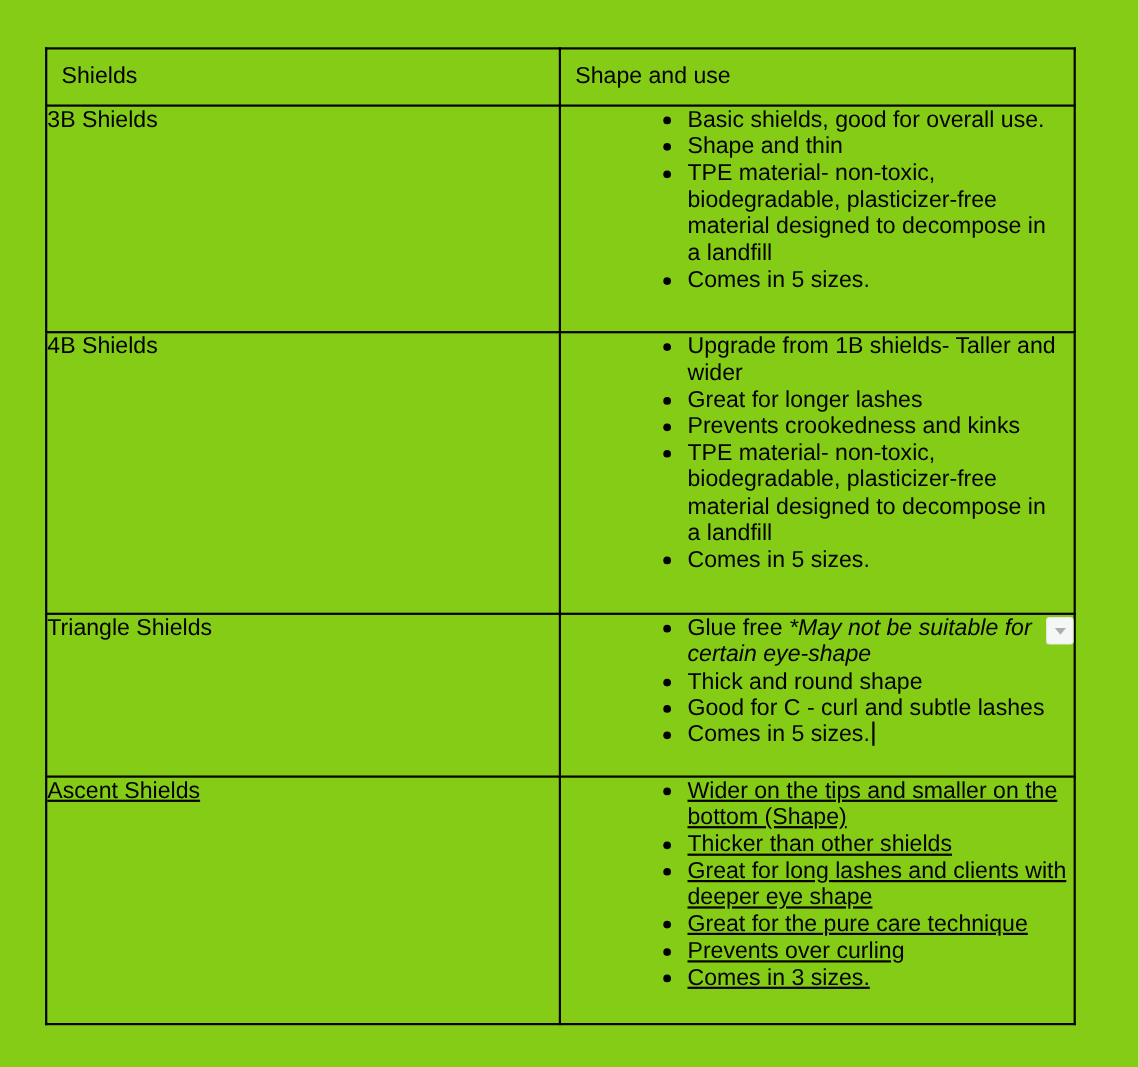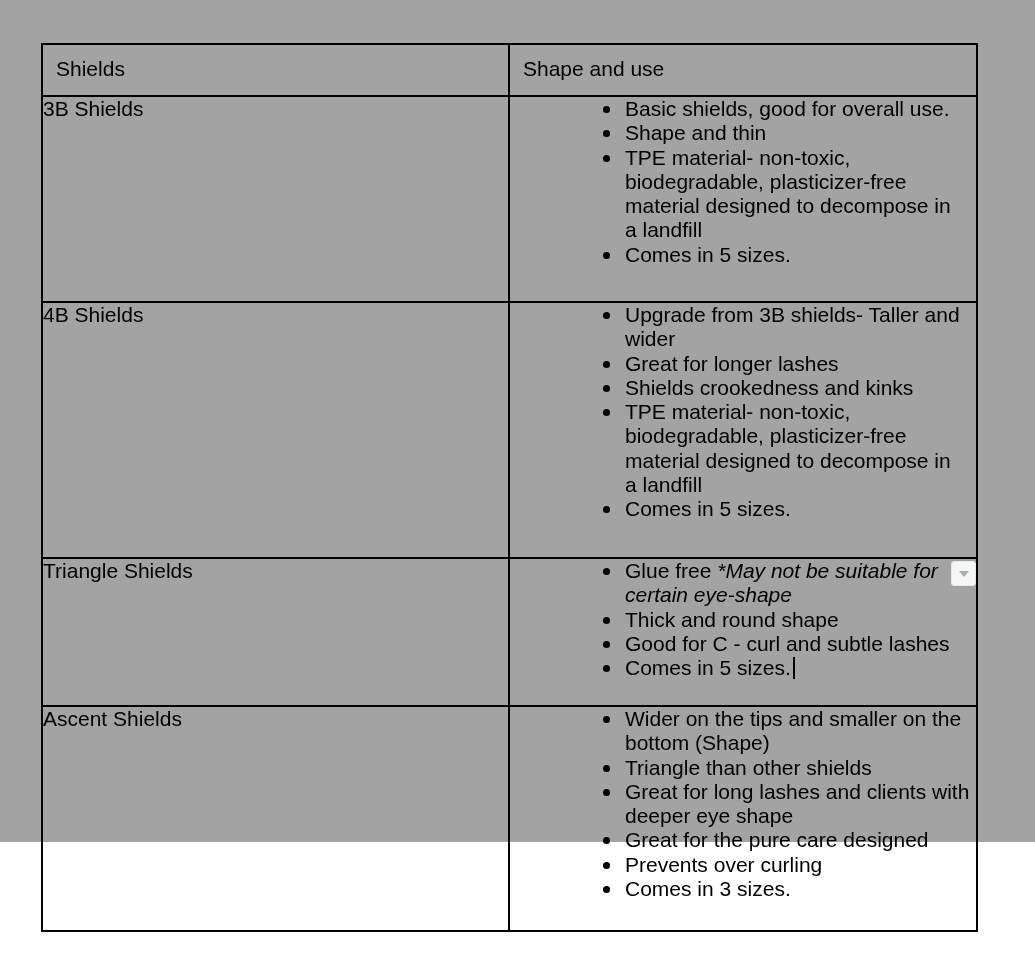--- a/index.html
+++ b/index.html
@@ -8,22 +8,22 @@
     background: #ffffff;
     width: 1035px;
     height: 970px;
     overflow: hidden;
     font-family: "Liberation Sans", sans-serif;
     color: #000000;
   }
   .page {
     position: relative;
     width: 1035px;
-    height: 842px;
-    background: #a3a3a3;
+    height: 970px;
+    background: #84cc16;
   }
   table.doc-table {
     position: absolute;
     left: 41px;
     top: 43px;
     width: 935px;
     border-collapse: collapse;
     table-layout: fixed;
   }
   table.doc-table th,
@@ -36,21 +36,21 @@
     font-weight: normal;
     text-align: left;
     padding: 0;
   }
   col.c1 { width: 467px; }
   col.c2 { width: 468px; }
   tr.hrow th { height: 52px; padding: 12px 10px 0 13px; }
   tr.r0 td { height: 206px; margin-top: 28px; }
   tr.r1 td { height: 256px; }
   tr.r2 td { height: 148px; margin-top: 40px; }
-  tr.r3 td { height: 225px; }
+  tr.r3 td { height: 225px; text-decoration: underline; }
   td.name-cell {
     padding: 12px 10px 0 13px;
     font-weight: bold;
   }
   td.desc-cell {
     padding: 12px 14px 0 0;
   }
   ul.bullets {
     margin: 0;
     padding: 0 0 0 115px;
@@ -124,23 +124,23 @@
               <li><span>Shape and thin</span></li>
               <li><span>TPE material- non-toxic,</span><br><span>biodegradable, plasticizer-free</span><br><span>material designed to decompose in</span><br><span>a landfill</span></li>
               <li><span>Comes in 5 sizes.</span></li>
             </ul>
       </td>
     </tr>
     <tr class="r1">
       <td class="name-cell">4B Shields</td>
       <td class="desc-cell">
         <ul class="bullets">
-              <li><span>Upgrade from 3B shields- Taller and</span><br><span>wider</span></li>
+              <li><span>Upgrade from 1B shields- Taller and</span><br><span>wider</span></li>
               <li><span>Great for longer lashes</span></li>
-              <li><span>Shields crookedness and kinks</span></li>
+              <li><span>Prevents crookedness and kinks</span></li>
               <li><span>TPE material- non-toxic,</span><br><span>biodegradable, plasticizer-free</span><br><span>material designed to decompose in</span><br><span>a landfill</span></li>
               <li><span>Comes in 5 sizes.</span></li>
             </ul>
       </td>
     </tr>
     <tr class="r2">
       <td class="name-cell">Triangle Shields</td>
       <td class="desc-cell">
         <ul class="bullets">
               <li><span>Glue free </span><span class="it">*May not be suitable for</span><br><span class="it">certain eye-shape</span></li>
@@ -148,23 +148,23 @@
               <li><span>Good for C - curl and subtle lashes</span></li>
               <li><span>Comes in 5 sizes.</span><span class="caret"></span></li>
             </ul>
       </td>
     </tr>
     <tr class="r3">
       <td class="name-cell">Ascent Shields</td>
       <td class="desc-cell">
         <ul class="bullets">
               <li><span>Wider on the tips and smaller on the</span><br><span>bottom (Shape)</span></li>
-              <li><span>Triangle than other shields</span></li>
+              <li><span>Thicker than other shields</span></li>
               <li><span>Great for long lashes and clients with</span><br><span>deeper eye shape</span></li>
-              <li><span>Great for the pure care designed</span></li>
+              <li><span>Great for the pure care technique</span></li>
               <li><span>Prevents over curling</span></li>
               <li><span>Comes in 3 sizes.</span></li>
             </ul>
       </td>
     </tr>
   </tbody>
     </table>
 
   <div class="row-dropdown">
     <span class="tri"></span>

